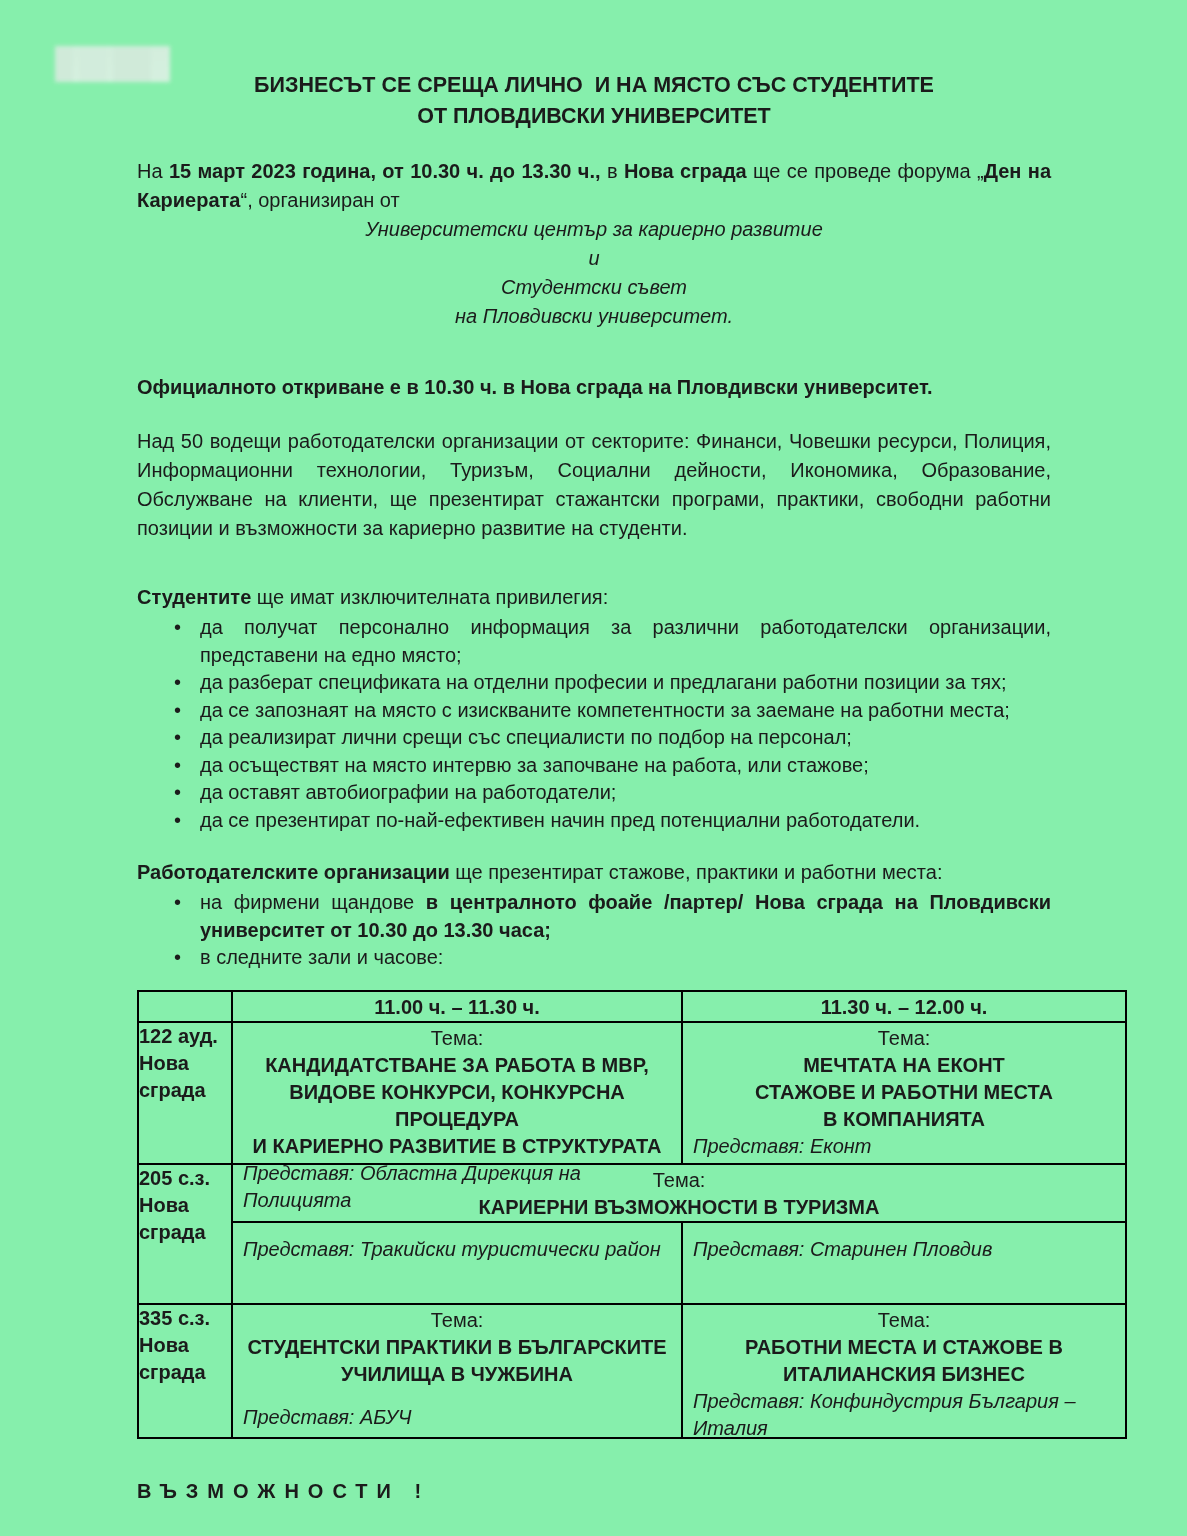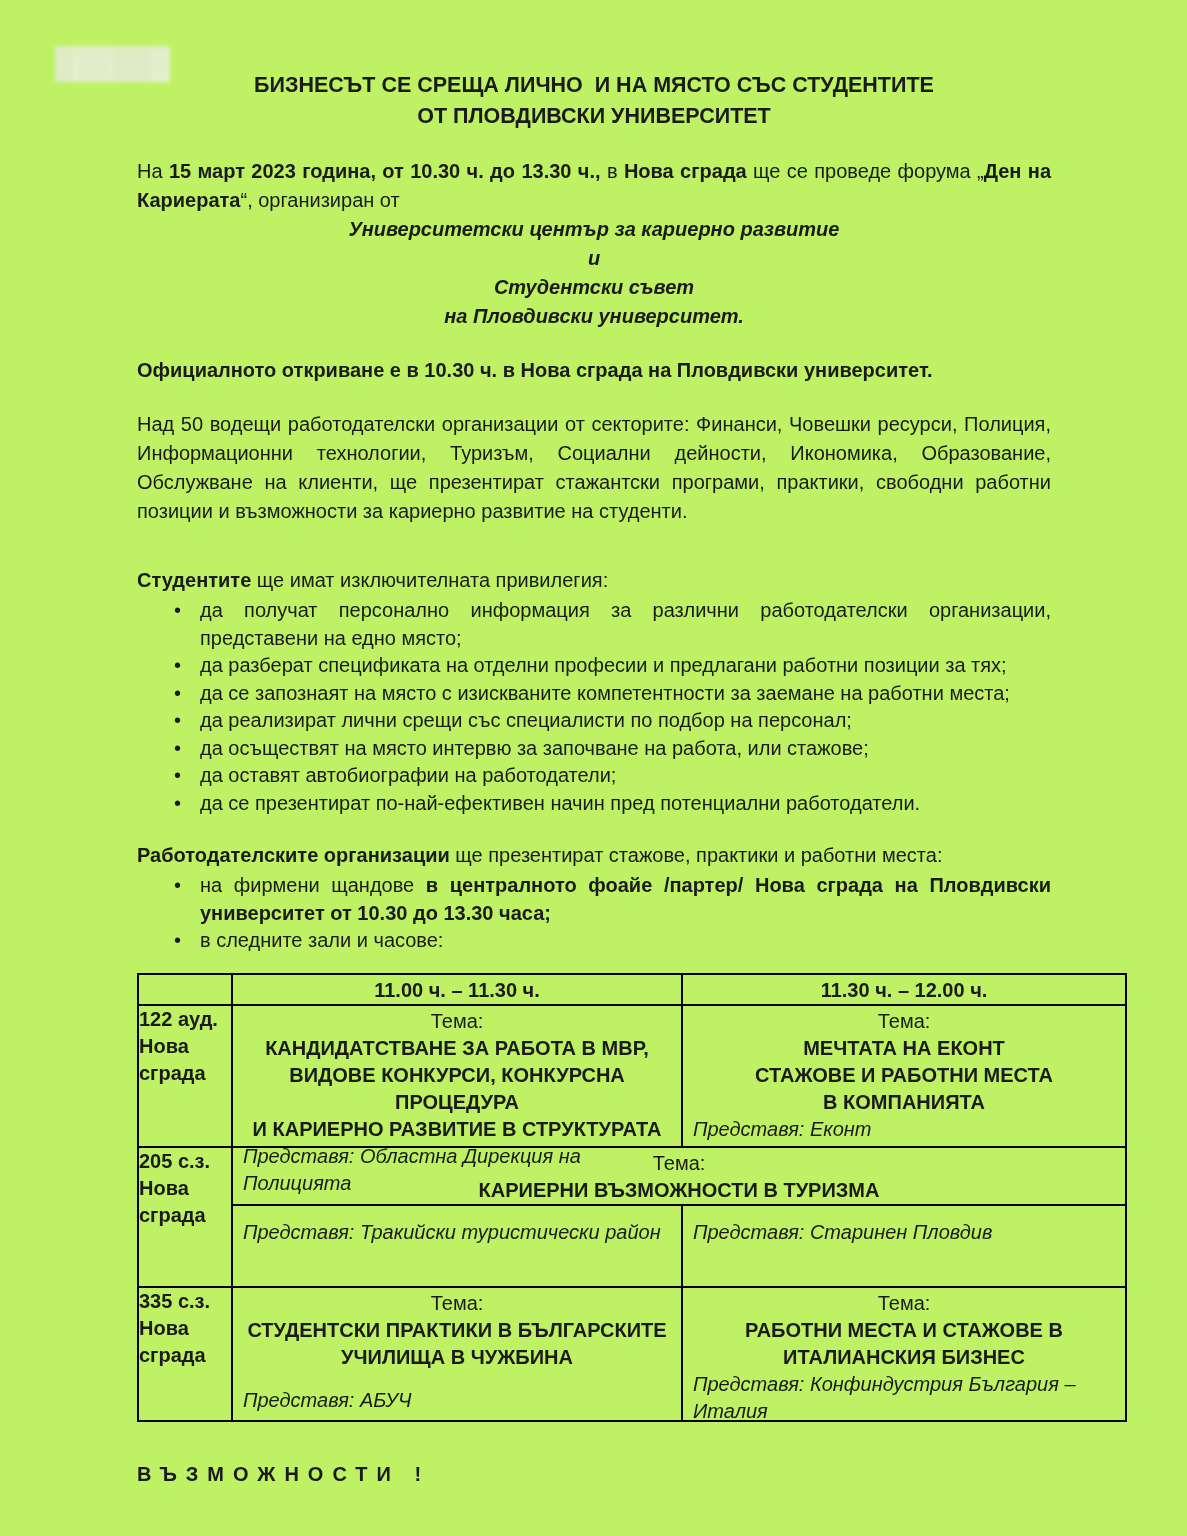--- a/index.html
+++ b/index.html
@@ -1,35 +1,35 @@
 <!DOCTYPE html>
 <html><head>
 <meta charset="utf-8">
 <style>
   html,body { margin:0; padding:0; background:#ffffff; }
   .page {
-    position:relative; width:1187px; height:1536px; background:#bef264;
+    position:relative; width:1187px; height:1536px; background:#86efac;
     font-family:"Liberation Sans","DejaVu Sans",sans-serif; color:#1b1b1b;
     overflow:hidden;
   }
   .scan-artifact {
     position:absolute; left:55px; top:46px; width:115px; height:36px;
     background:
       linear-gradient(90deg,#e9e9e9 0 18px, transparent 18px 24px, #ececec 24px 52px, transparent 52px 58px, #e9e9e9 58px 96px, transparent 96px),
       linear-gradient(0deg,#f1f1f1,#ededed);
     filter:blur(2px); opacity:.75;
   }
   .content { position:absolute; left:137px; top:70px; width:914px; font-size:20px; line-height:29px; }
   p { margin:0; }
   .doc-title { text-align:center; font-weight:bold; font-size:21.5px; line-height:31px; white-space:pre-wrap; }
   .title-gap { margin-bottom:25px; }
   .just { text-align:justify; }
   b, .b { font-weight:bold; }
-  .organizers { text-align:center; font-weight:bold; font-style:italic; }
-  .opening { font-weight:bold; margin-top:25px; }
+  .organizers { text-align:center; font-weight:normal; font-style:italic; }
+  .opening { font-weight:bold; margin-top:42px; }
   .employers-par { margin-top:25px; }
   .lead { margin-top:40px; }
   .blist { margin-top:2px; }
   .bitem { position:relative; padding-left:63px; line-height:27.5px; text-align:justify; }
   .bitem::before { content:"•"; position:absolute; left:37px; top:0; }
   .emp-lead { margin-top:24px; }
   .stand-bold { font-weight:bold; }
   table.schedule { border-collapse:collapse; table-layout:fixed; width:986px; margin-top:18px; }
   table.schedule td { border:2px solid #000; vertical-align:top; padding:0; font-size:20px; }
   td.corner { width:92px; }

